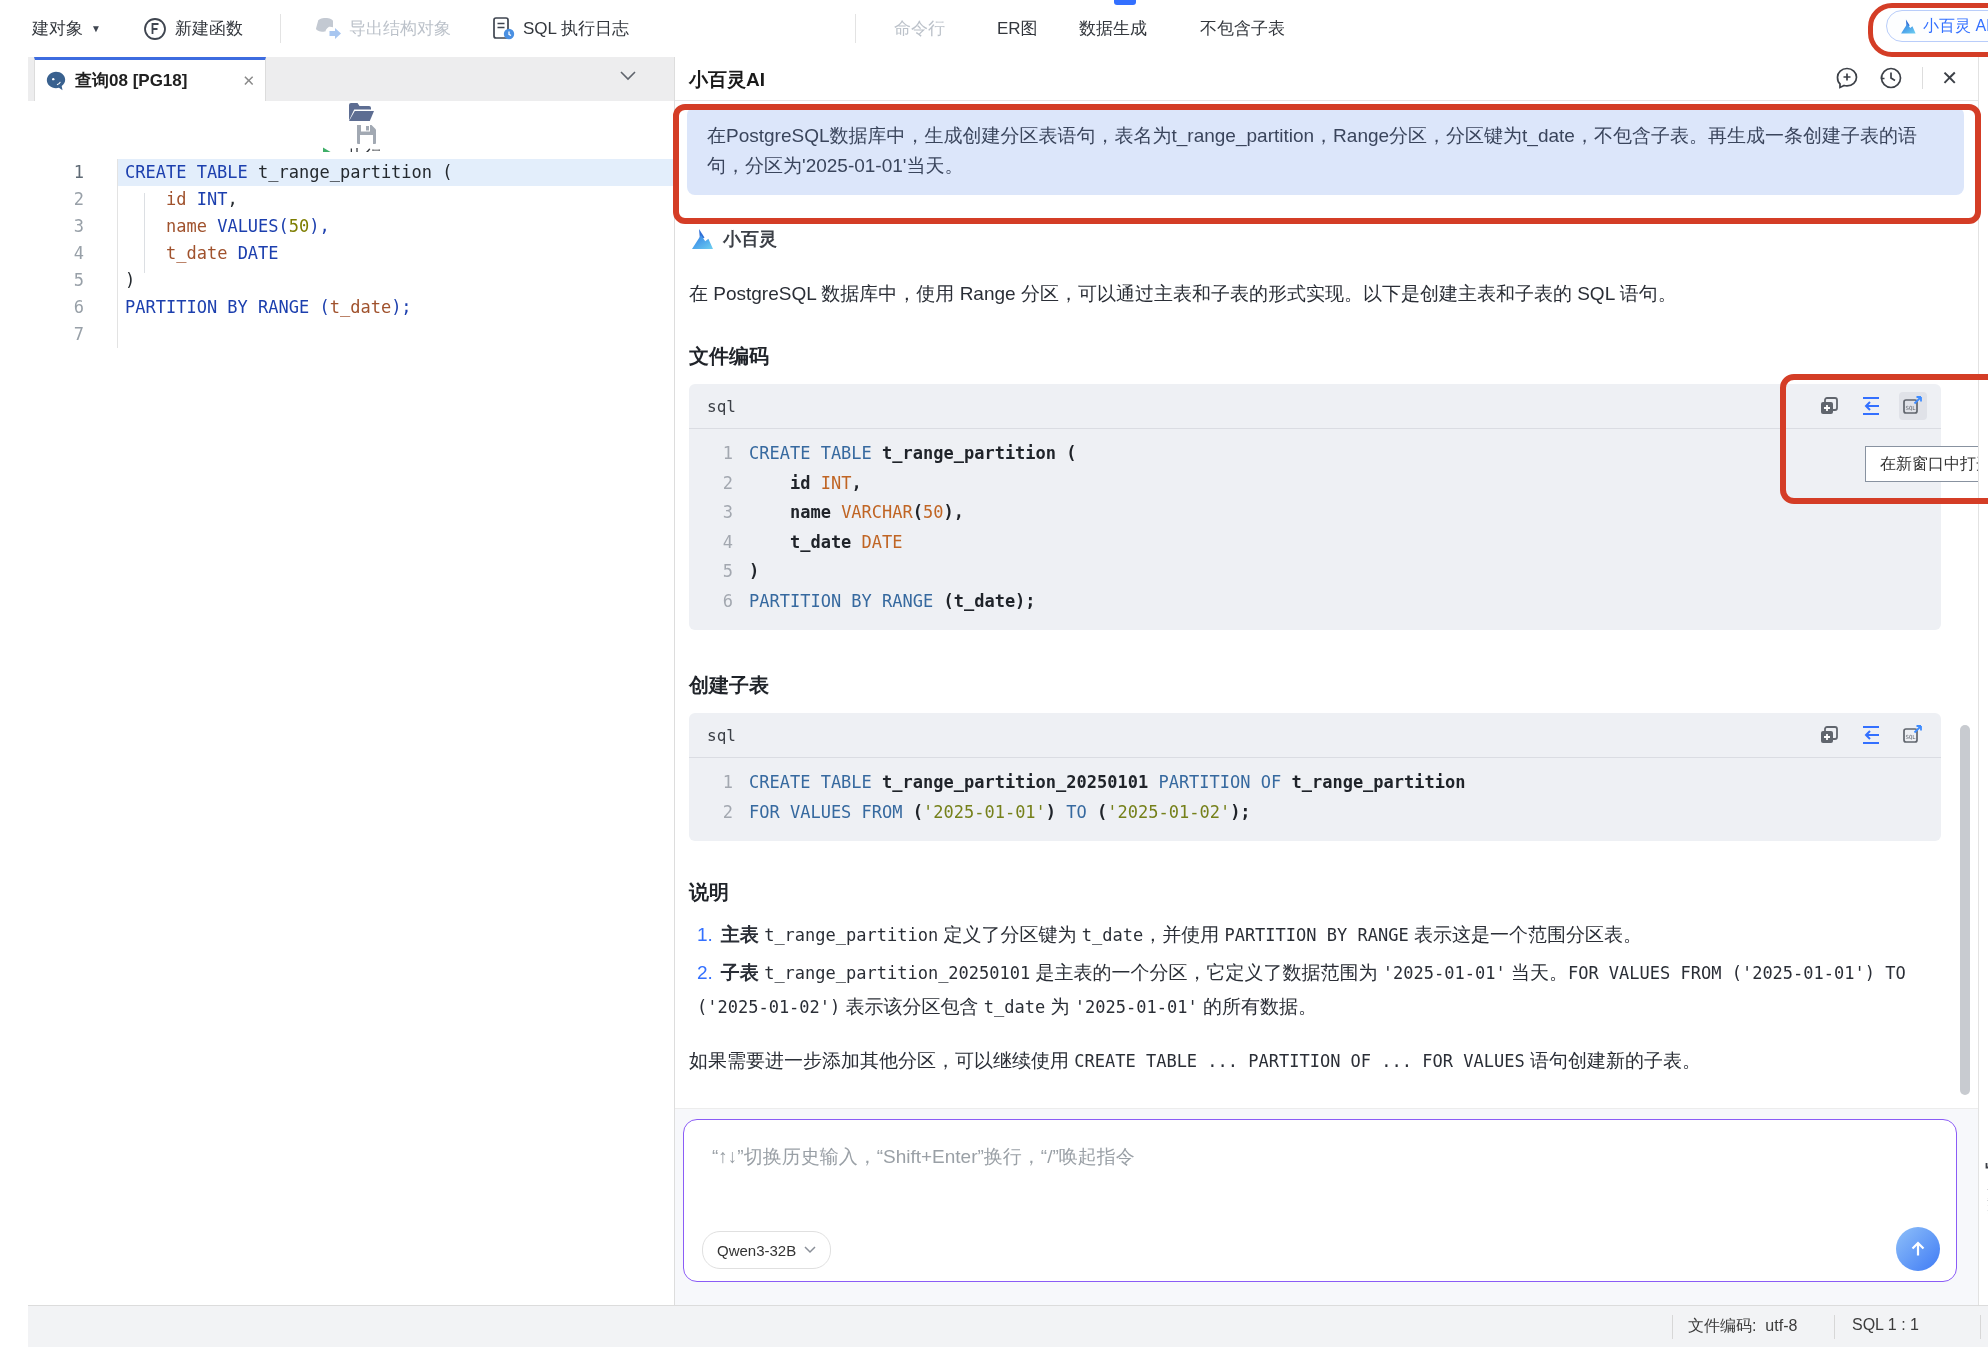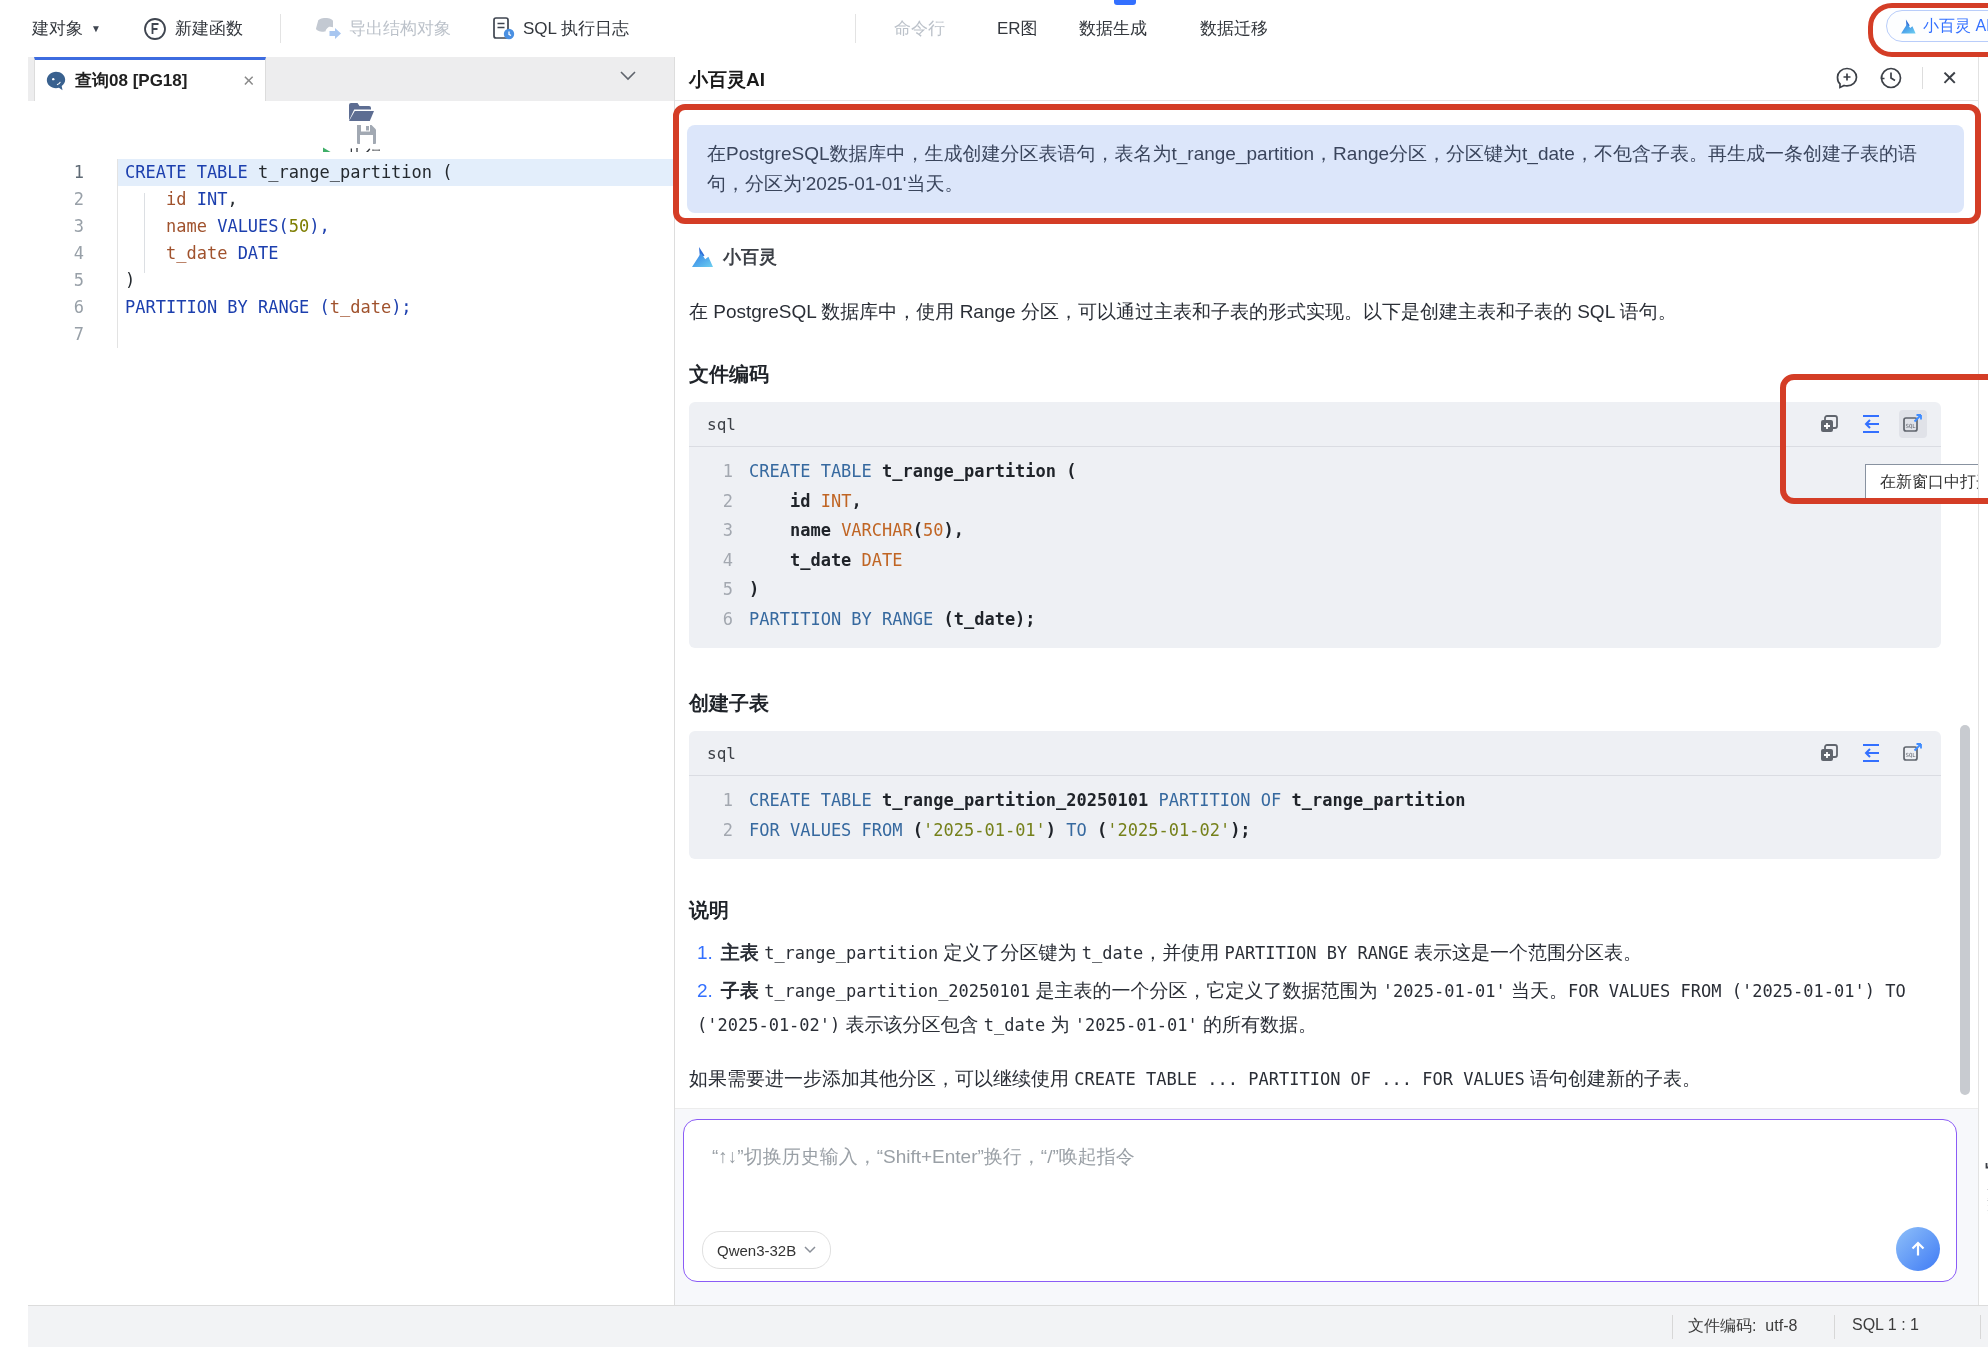--- a/index.html
+++ b/index.html
@@ -54,21 +54,21 @@
 
   
   .ai-panel{position:absolute;left:646px;top:57px;width:1304px;height:1248px;background:#fff;border-left:1px solid #ddd;box-sizing:border-box;}
   .ai-header{position:absolute;left:0;top:0;width:100%;height:44px;border-bottom:1px solid #e6e6e6;box-sizing:border-box;}
   .ai-title{position:absolute;left:14px;top:10px;font-size:19px;font-weight:bold;color:#1a1a1a;}
   .ai-header-icons{position:absolute;right:20px;top:8px;display:flex;align-items:center;gap:18px;}
   .hdr-icon{cursor:pointer;color:#3c4047;display:flex;align-items:center;}
   .hdr-sep{width:1px;height:22px;background:#ddd;}
   .hdr-close{font-size:20px;color:#3c4047;}
 
-  .ai-body{position:absolute;left:0;top:54px;width:100%;height:1007px;overflow:hidden;}
+  .ai-body{position:absolute;left:0;top:36px;width:100%;height:1007px;overflow:hidden;}
   .user-bubble{margin:14px 10px 0 12px;width:1237px;background:#dce6fa;border-radius:8px;
                padding:14px 20px;font-size:19px;line-height:30px;color:#3a455c;}
   .ai-response{margin:32px 38px 0 14px;}
   .ai-name-row{display:flex;align-items:center;gap:8px;}
   .ai-name{font-size:18px;font-weight:bold;color:#3c4047;}
   .ai-text{font-size:19px;line-height:30px;color:#2a2e36;margin:28px 0 0 0;}
   .ai-h3{font-size:20px;font-weight:bold;color:#1f2329;margin:34px 0 0 0;}
 
   .code-block{position:relative;margin-top:14px;width:1252px;background:#eef0f4;border-radius:6px;box-sizing:border-box;}
   .cb-header{height:44px;display:flex;align-items:center;padding:0 14px 0 18px;border-bottom:1px solid #dadce2;}
@@ -167,21 +167,21 @@
     <div class="tb-item disabled" style="left:866px">
       <span>命令行</span>
     </div>
     <div class="tb-item" style="left:969px">
       <span>ER图</span>
     </div>
     <div class="tb-item" style="left:1051px">
       <span>数据生成</span>
     </div>
     <div class="tb-item" style="left:1172px">
-      <span>数据迁移</span>
+      <span>不包含子表</span>
     </div>
     <div class="top-accent"></div>
     <div class="ai-entry">
       <span>
         <svg width="18" height="17" viewBox="0 0 26 24">
             <path d="M10 2l5.5 8.5L11 13z" fill="#2f6fd6"></path>
             <path d="M3 22L12 8l4.2 6.2 3.2-2.4L24 22z" fill="url(#ailg)"></path>
           </svg>
       </span>
       <span>小百灵 AI</span>

